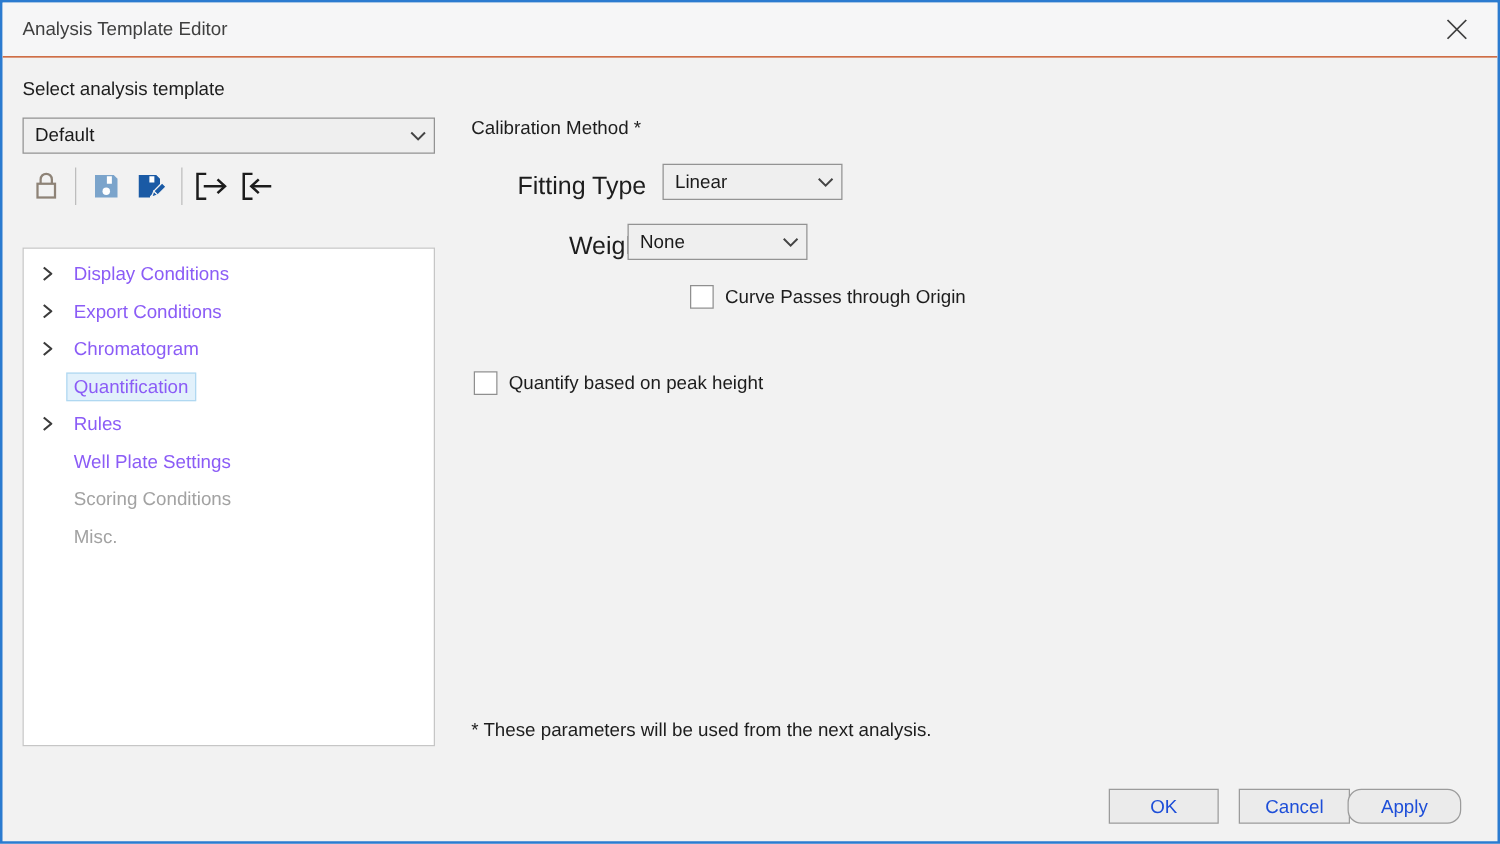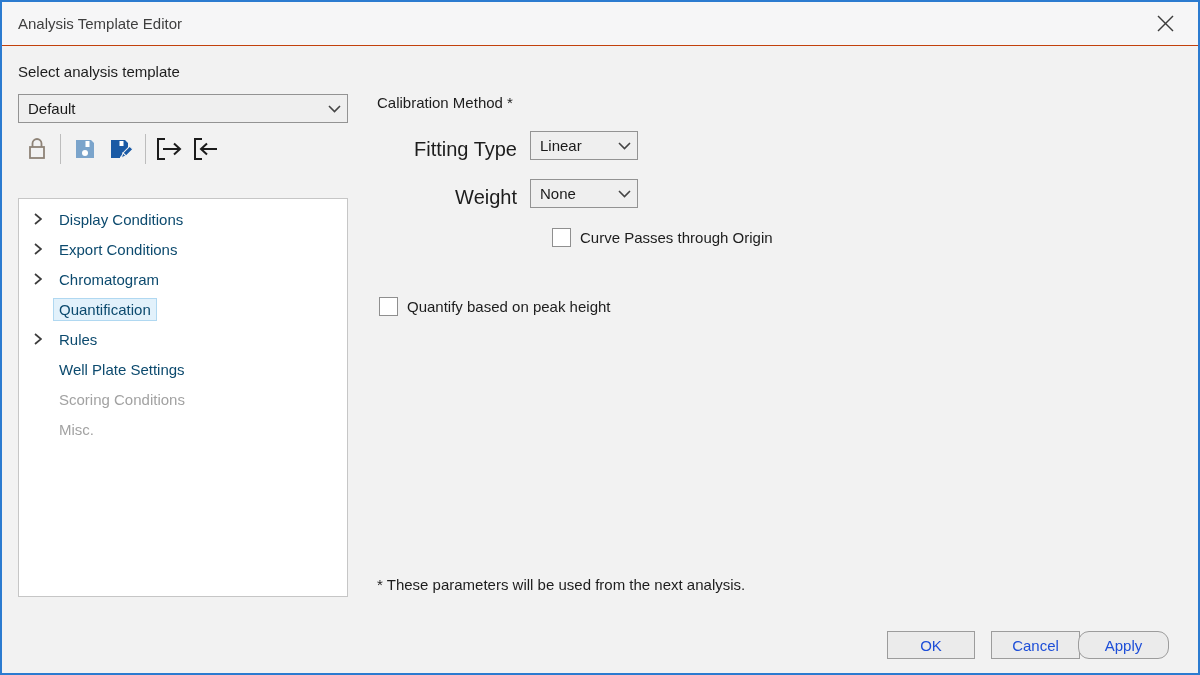--- a/index.html
+++ b/index.html
@@ -39,21 +39,21 @@
   .combo {
     position: absolute;
     background: #efefef;
     border: 1px solid #939393;
     display: flex; align-items: center;
     font-size: 15px; color: #1a1a1a;
   }
   .combo .combo-text { padding-left: 9px; flex: 1; white-space: nowrap; overflow: hidden; }
   .combo .combo-arrow { width: 26px; display: flex; align-items: center; justify-content: center; }
   .combo.template { left: 16px; top: 92px; width: 330px; height: 29px; }
-  .combo.small { width: 108px; height: 29px; }
+  .combo.small { width: 144px; height: 29px; }
 
   
   .toolbar {
     position: absolute; left: 16px; top: 129px; height: 36px;
     display: flex; align-items: center;
   }
   .tool-btn {
     width: 37px; height: 34px;
     display: flex; align-items: center; justify-content: center;
   }
@@ -65,21 +65,21 @@
   .tree-panel {
     position: absolute; left: 16px; top: 196px; width: 330px; height: 399px;
     background: #ffffff;
     border: 1px solid #c6c6c6;
     padding-top: 5px;
     overflow: hidden;
   }
   .tree-item {
     height: 30px;
     display: flex; align-items: center;
-    font-size: 15px; color: #0c4a6e;
+    font-size: 15px; color: #8b5cf6;
     position: relative;
   }
   .tree-item .chev {
     position: absolute; left: 13px; top: 50%; transform: translateY(-50%);
     width: 12px; height: 12px; display: flex; align-items: center; justify-content: center;
   }
   .tree-item .tree-label {
     margin-left: 34px;
     padding: 2px 5px;
     border: 1px solid transparent;
@@ -96,21 +96,21 @@
     position: absolute; left: 375px; top: 92px;
     font-size: 15px; color: #1d1d1d;
   }
   .field-label {
     position: absolute; width: 140px; text-align: right;
     font-size: 20px; color: #1d1d1d;
   }
   .lbl-fitting { left: 375px; top: 136px; }
   .lbl-weight  { left: 375px; top: 184px; }
   .combo.fitting { left: 528px; top: 129px; }
-  .combo.weight  { left: 528px; top: 177px; }
+  .combo.weight  { left: 500px; top: 177px; }
 
   .checkbox-row { position: absolute; display: flex; align-items: center; }
   .checkbox-row .box {
     width: 19px; height: 19px; background: #ffffff; border: 1px solid #8f8f8f;
     flex: 0 0 auto;
   }
   .checkbox-row .cb-label {
     margin-left: 9px; font-size: 15px; color: #1d1d1d; white-space: nowrap;
   }
   .cb-origin { left: 530px; top: 226px; padding-left: 20px; }

